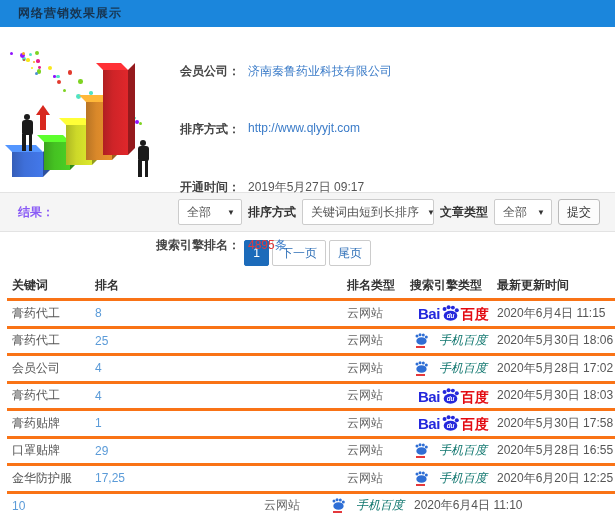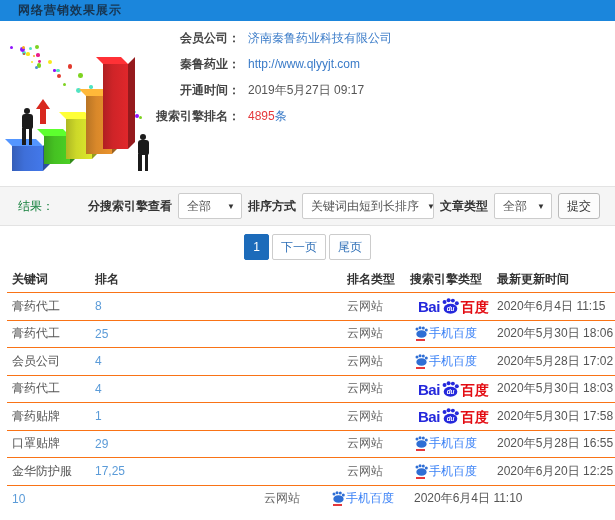--- a/index.html
+++ b/index.html
@@ -1,20 +1,20 @@
 <!DOCTYPE html>
 <html><head>
 <meta charset="utf-8">
 <style>
   * { margin:0; padding:0; box-sizing:border-box; }
   html,body { width:615px; height:520px; overflow:hidden; background:#fff;
               font-family:"Liberation Sans","DejaVu Sans",sans-serif; font-size:12px; color:#555; }
 
   
-  .topbar { height:21px; background:#1b86dc; display:flex; align-items:center; padding-left:18px; }
+  .topbar { height:27px; background:#1b86dc; display:flex; align-items:center; padding-left:18px; }
   .topbar .title { font-weight:bold; font-size:12px; color:#17344f; letter-spacing:1px; }
 
   
   .info { position:relative; height:165px; background:#fff; }
   .clipart { position:absolute; left:0; top:5px; width:180px; height:158px; }
   .bar { position:absolute; }
   .bar .front { position:absolute; left:0; bottom:0; width:100%; }
   .bar .top { position:absolute; left:0; width:100%; height:7px; transform:skewX(45deg); transform-origin:bottom left; }
   .bar .side { position:absolute; width:7px; transform:skewY(-45deg); transform-origin:top left; }
   .dot { position:absolute; border-radius:50%; }
@@ -23,68 +23,68 @@
       border-left:7px solid transparent; border-right:7px solid transparent; border-bottom:10px solid #d8281e; }
   .arrow-up .shaft { position:absolute; top:9px; left:4px; width:6px; height:16px; background:#d8281e; }
   .person { position:absolute; }
   .person .head { position:absolute; left:50%; top:0; width:6px; height:6px; margin-left:-3px; border-radius:50%; background:#1b1b1b; }
   .person .torso { position:absolute; left:50%; top:6px; width:11px; height:15px; margin-left:-5.5px; border-radius:3px 3px 2px 2px; background:#1b1b1b; }
   .person .leg-l,.person .leg-r { position:absolute; top:20px; width:3.5px; height:17px; background:#1b1b1b; }
   .person .leg-l { left:50%; margin-left:-5px; }
   .person .leg-r { left:50%; margin-left:1.5px; }
 
   .info-rows { position:absolute; left:152px; top:4px; }
-  .irow { height:26px; display:flex; align-items:center; }
+  .irow { height:26px; display:flex; align-items:flex-start;margin-top:32px; }
   .ilabel { display:inline-block; width:88px; text-align:right; font-weight:bold; color:#444; }
   .ival { margin-left:8px; color:#555; }
   .ival.link { color:#3a7bc8; cursor:pointer; }
   .rank-num { color:#e4393c; }
   .rank-unit { color:#3a7bc8; }
 
   
   .filterbar { height:40px; background:#f5f5f5; border-top:1px solid #e3e3e3; border-bottom:1px solid #e3e3e3;
                display:flex; align-items:center; padding:0 15px 0 18px; }
-  .results-label { font-weight:normal; color:#15803d; }
+  .results-label { font-weight:bold; color:#8b5cf6; }
   .fgroup { margin-left:auto; display:flex; align-items:center; gap:6px; }
   .flabel { font-weight:bold; color:#333; white-space:nowrap; }
   .fselect { height:26px; background:#fff; border:1px solid #ccc; border-radius:2px; display:flex; align-items:center;
              padding:0 6px 0 8px; color:#555; cursor:pointer; white-space:nowrap; }
   .fselect .caret { margin-left:auto; padding-left:8px; font-size:8px; color:#333; }
   .sel-engine { width:64px; } .sel-sort { width:132px; } .sel-article { width:58px; }
   .submit-btn { height:26px; width:42px; background:#fcfcfc; border:1px solid #bbb; border-radius:3px;
                 color:#333; font-size:12px; cursor:pointer; }
 
   
   .pager { margin-top:8px; height:26px; display:flex; justify-content:center; gap:3px; }
   .pbtn { height:26px; min-width:25px; padding:0 8px; display:flex; align-items:center; justify-content:center;
           border:1px solid #ccc; background:#fff; color:#2e6fb7; border-radius:2px; cursor:pointer; }
   .pbtn.active { background:#1c6bba; border-color:#1c6bba; color:#fff; }
 
   
   .rtable { margin-top:6px;padding-left:7px; }
   .thead, .trow { display:flex; align-items:center; padding-left:5px; }
   .thead { height:26px; font-weight:bold; color:#333; }
-  .trow { height:27.5px; border-top:1px solid #f97316; }
+  .trow { height:27.5px; border-top:3px solid #f97316; }
   .c1 { width:83px; } .c2 { width:252px; } .c3 { width:63px; } .c4 { width:87px; display:flex; align-items:center; } .c5 { flex:1; }
   .trow .c1 { color:#555; }
   .trow .c2 { color:#5b9bd8; cursor:pointer; }
   .trow .c3 { color:#666; }
   .trow .c5 { color:#555; }
 
   
   .bdlogo { display:inline-flex; align-items:flex-end; margin-left:8px; line-height:1; }
   .bdlogo .bai { color:#2428dc; font-size:15px; font-weight:bold; letter-spacing:-0.5px; }
   .bdlogo .pawwrap { position:relative; width:19px; height:16px; margin:0 0 0 1px; }
   .bdlogo svg { fill:#2428dc; width:19px; height:16px; display:block; }
   .bdlogo .bd { color:#e30b12; font-size:14px; font-weight:bold; margin-left:1px; }
   .bdmobile { display:inline-flex; align-items:center; margin-left:4px; }
   .bdmobile .mpaw { position:relative; width:15px; height:15px; }
   .bdmobile svg { fill:#2e6ed5; width:15px; height:12px; display:block; }
   .bdmobile .redbar { position:absolute; left:2px; bottom:0; width:9px; height:2px; background:#e4393c; }
-  .bdmobile .mlabel { color:#3b82f6; margin-left:0; }
+  .bdmobile .mlabel { color:#0f766e; margin-left:10px;font-style:italic; }
 </style>
 </head>
 <body>
 
 <div class="topbar">
   <span class="title">网络营销效果展示</span>
 </div>
 
 <div class="info">
   <div class="clipart" id="clipart">
@@ -169,38 +169,37 @@
         <div class="leg-l"></div>
         <div class="leg-r"></div>
       </div>
     </div>
   <div class="info-rows">
     <div class="irow">
       <span class="ilabel">会员公司：</span>
       <span class="ival link">济南秦鲁药业科技有限公司</span>
     </div>
     <div class="irow">
-      <span class="ilabel">秦鲁药业：</span>
+      <span class="ilabel">排序方式：</span>
       <span class="ival link">http://www.qlyyjt.com</span>
     </div>
     <div class="irow">
       <span class="ilabel">开通时间：</span>
       <span class="ival">2019年5月27日 09:17</span>
     </div>
     <div class="irow">
       <span class="ilabel">搜索引擎排名：</span>
       <span class="ival"><span class="rank-num">4895</span><span class="rank-unit">条</span></span>
     </div>
   </div>
 </div>
 
 <div class="filterbar">
   <span class="results-label">结果：</span>
   <div class="fgroup">
-    <span class="flabel">分搜索引擎查看</span>
     <div class="fselect sel-engine">
       <span>全部</span>
       <span class="caret">▼</span>
     </div>
     <span class="flabel">排序方式</span>
     <div class="fselect sel-sort">
       <span>关键词由短到长排序</span>
       <span class="caret">▼</span>
     </div>
     <span class="flabel">文章类型</span>

